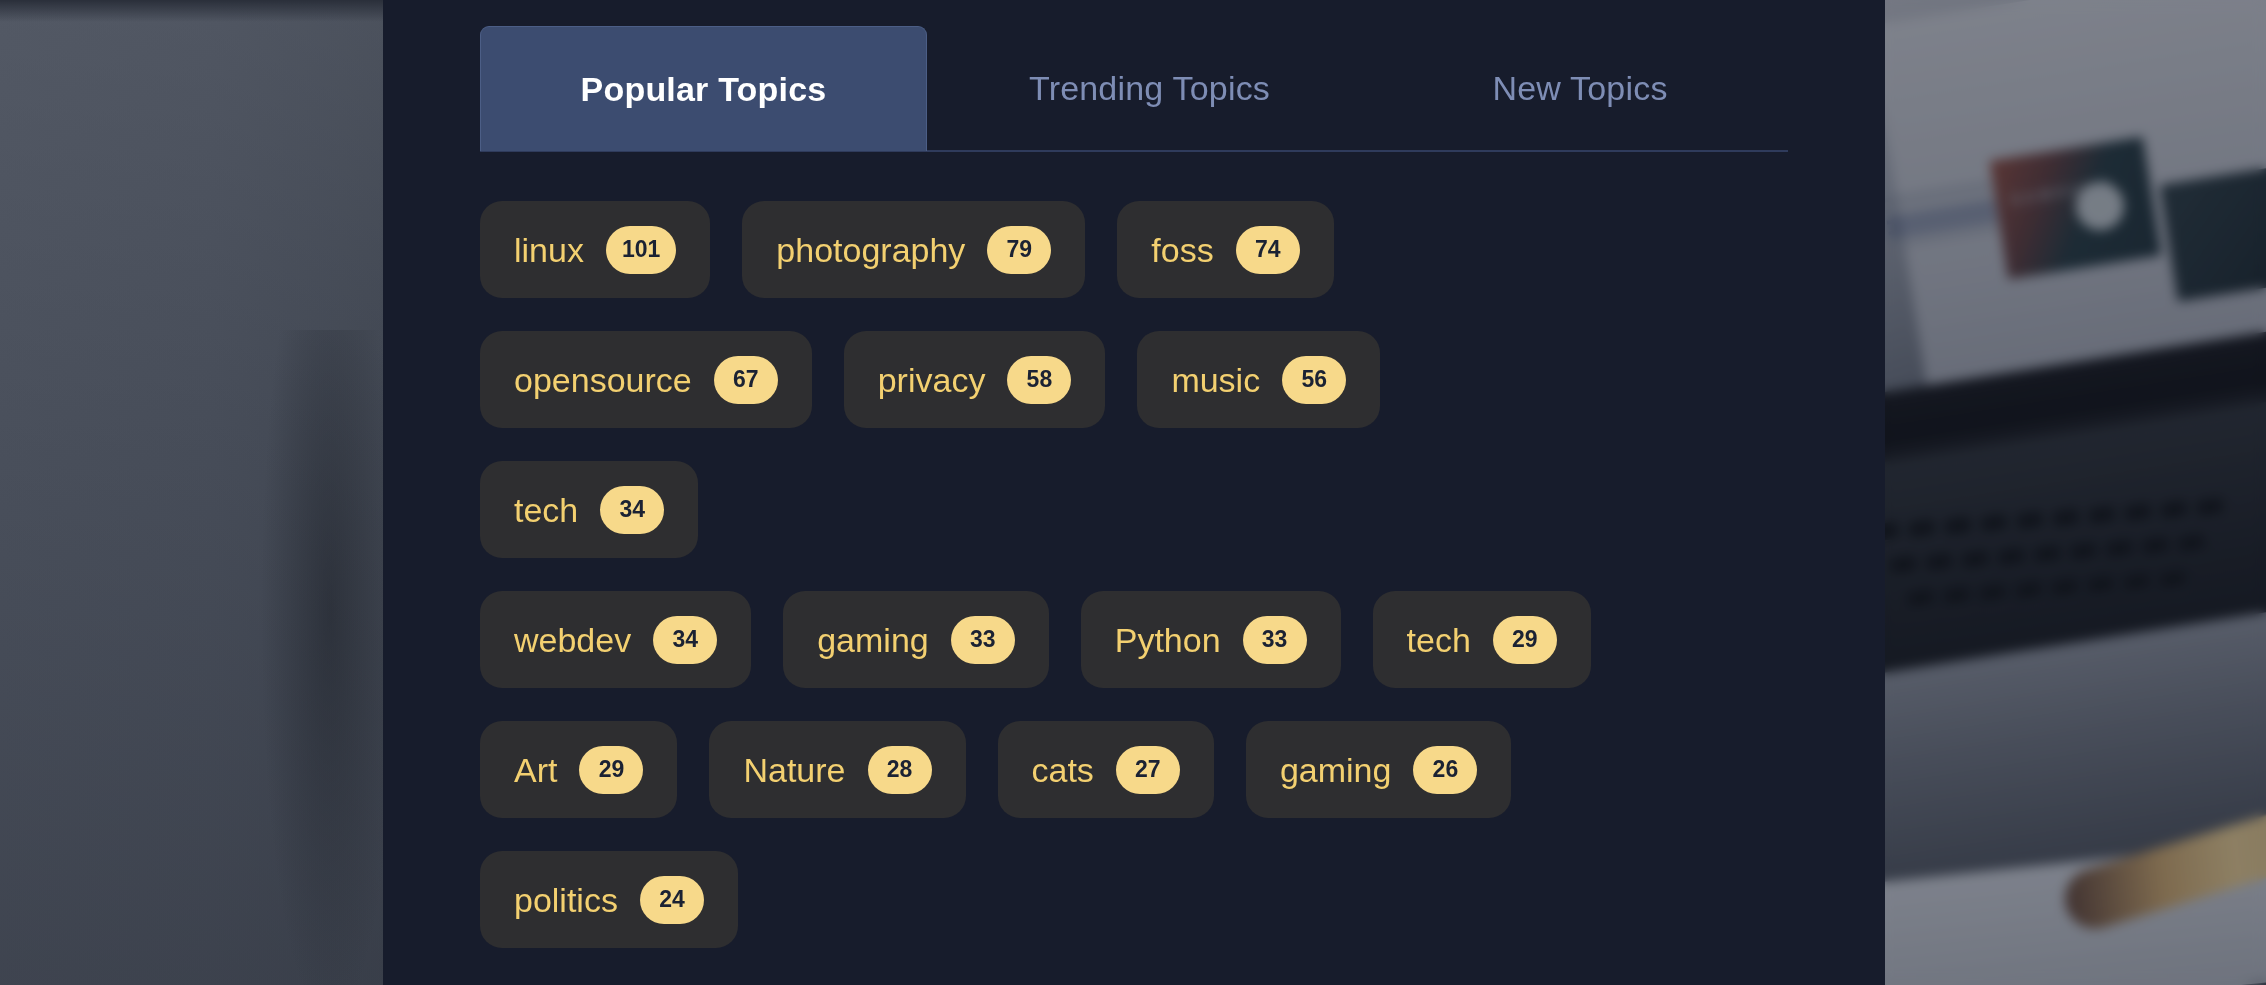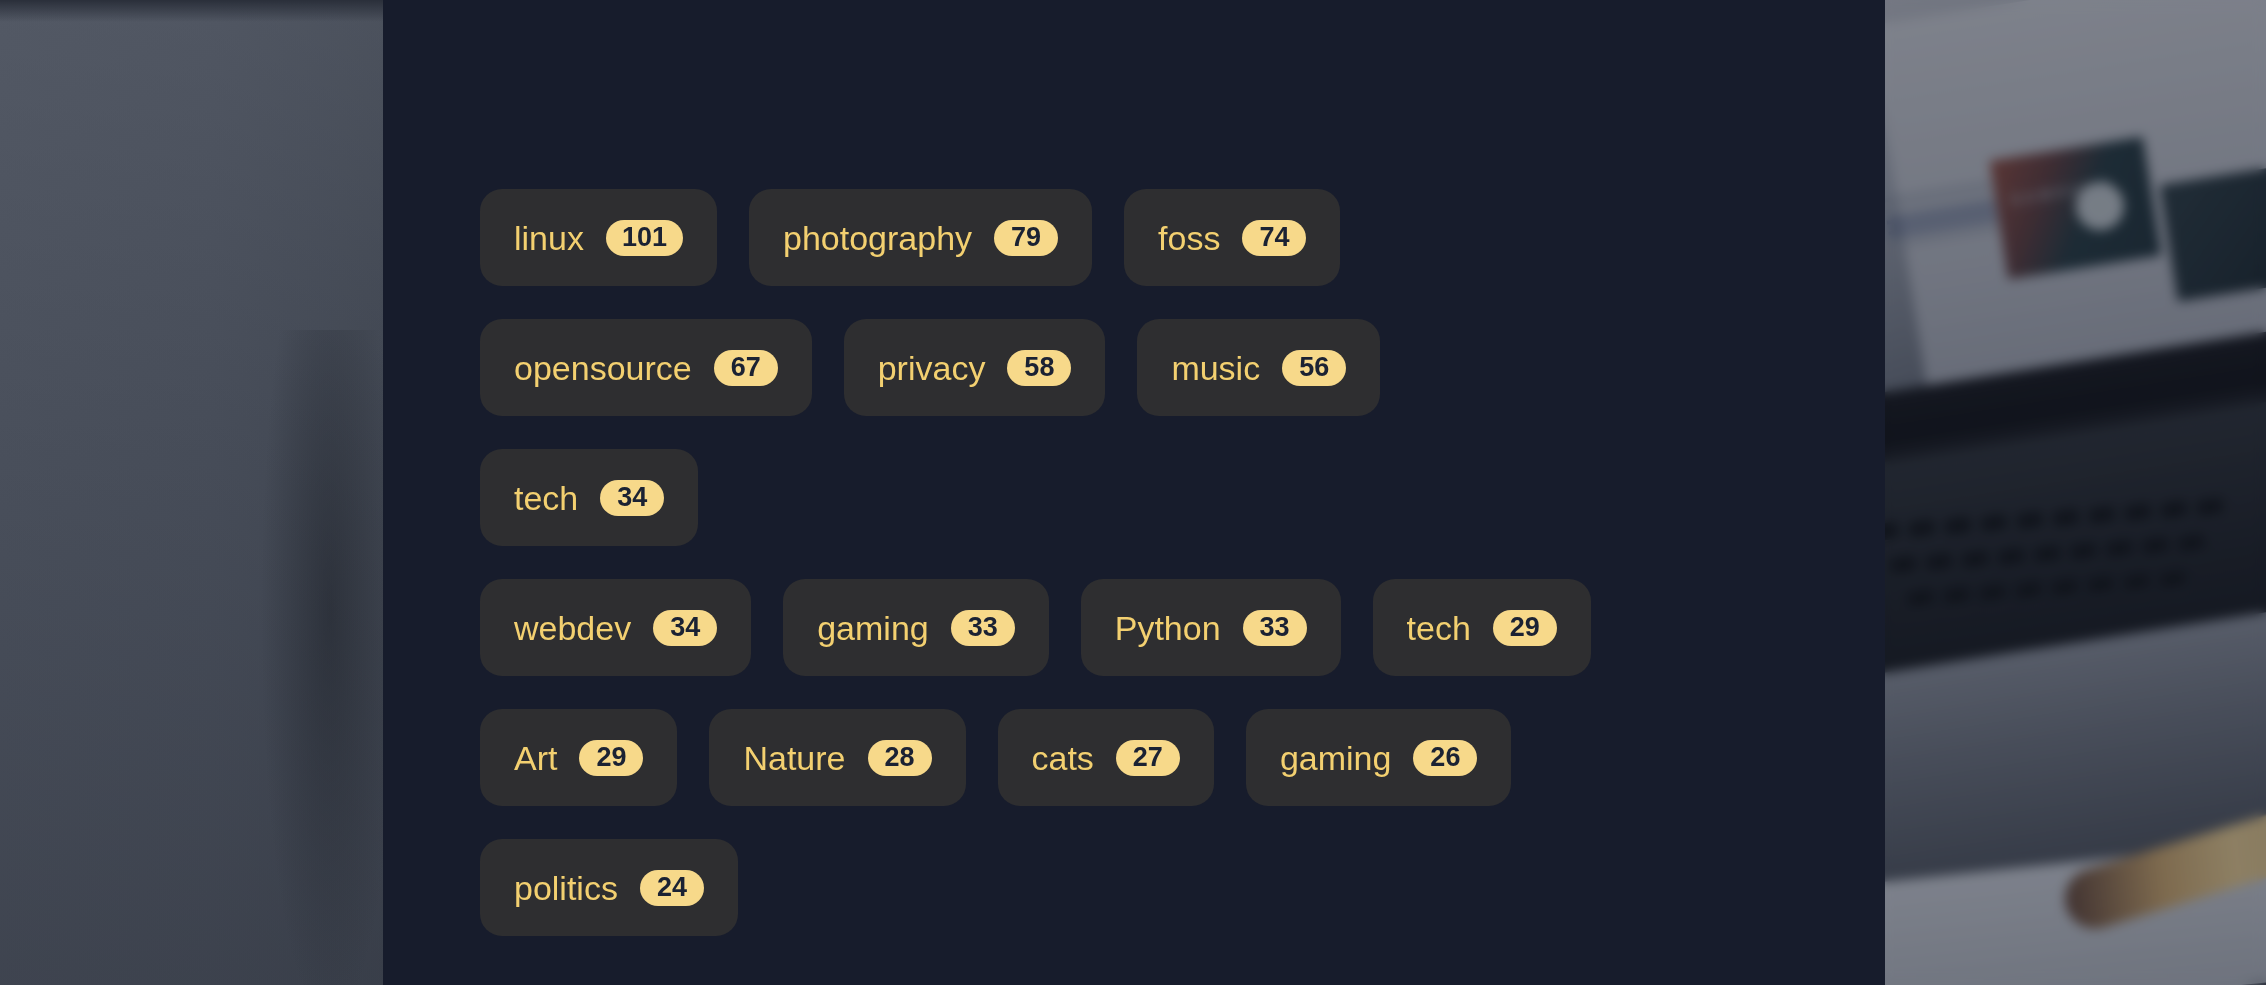--- a/index.html
+++ b/index.html
@@ -201,21 +201,21 @@
     border-radius: 9px 9px 0 0;
     z-index: 2;
   }
   #tab-0 { width: 447px; }
   #tab-1 { width: 445px; }
   #tab-2 { width: 416px; }
 
   
   #topics-area {
     position: absolute;
-    left: 97px; top: 180px;
+    left: 97px; top: 192px;
     width: 1330px;
   }
   .topic-row {
     display: flex;
     align-items: center;
     gap: 32px;
     margin-bottom: 15px;
     height: 115px;
   }
   .topic-chip {
@@ -235,26 +235,26 @@
     color: #f3d070;
     line-height: 1;
     white-space: nowrap;
     font-family: "Liberation Sans", sans-serif;
   }
   .topic-count {
     display: inline-flex;
     align-items: center;
     justify-content: center;
     min-width: 64px;
-    height: 36px;
+    height: 48px;
     padding: 0 16px;
     border-radius: 26px;
     background: #f7d98a;
     color: #1b2233;
-    font-size: 27px;
+    font-size: 23px;
     font-weight: bold;
     line-height: 1;
     font-family: "Liberation Sans", sans-serif;
   }
 </style>
 </head>
 <body>
 
 <div id="page-bg">
 
@@ -304,20 +304,34 @@
     </div>
     <div class="bg-deck"></div>
     <div class="bg-paper"></div>
     <div class="bg-pencil"></div>
     <div id="bg-right-blur"></div>
   </div>
 </div>
 
 <div id="content-panel">
 
+  <div id="tab-bar">
+    <div id="tab-underline"></div>
+    <div id="tab-list">
+      <div class="tab active" id="tab-0">
+        <span>Popular Topics</span>
+      </div>
+      <div class="tab" id="tab-1">
+        <span>Trending Topics</span>
+      </div>
+      <div class="tab" id="tab-2">
+        <span>New Topics</span>
+      </div>
+    </div>
+  </div>
 
   <div id="topics-area">
       <div class="topic-row">
         <div class="topic-chip">
           <span class="topic-name">linux</span>
           <span class="topic-count">101</span>
         </div>
         <div class="topic-chip">
           <span class="topic-name">photography</span>
           <span class="topic-count">79</span>

